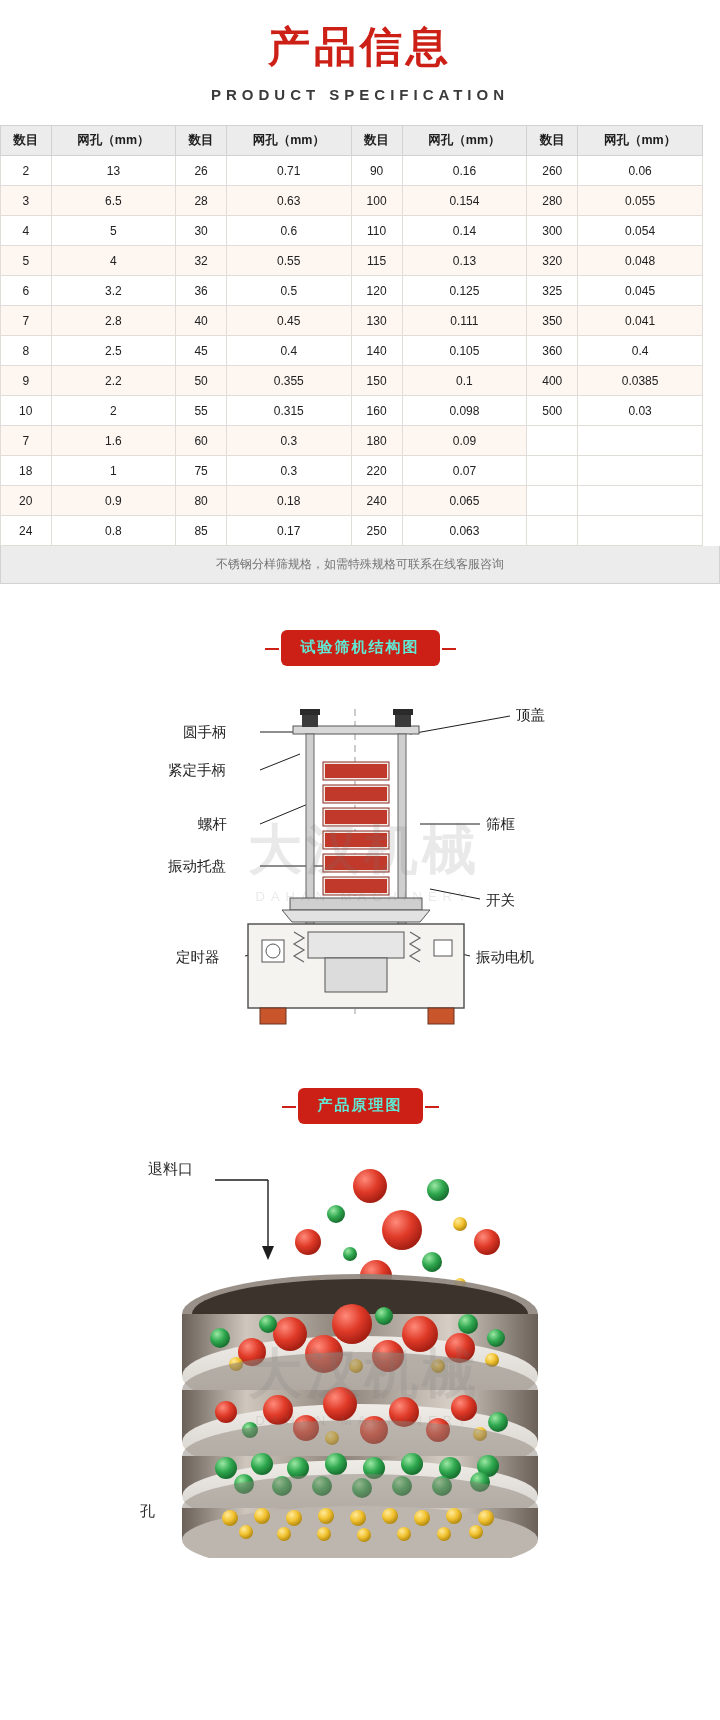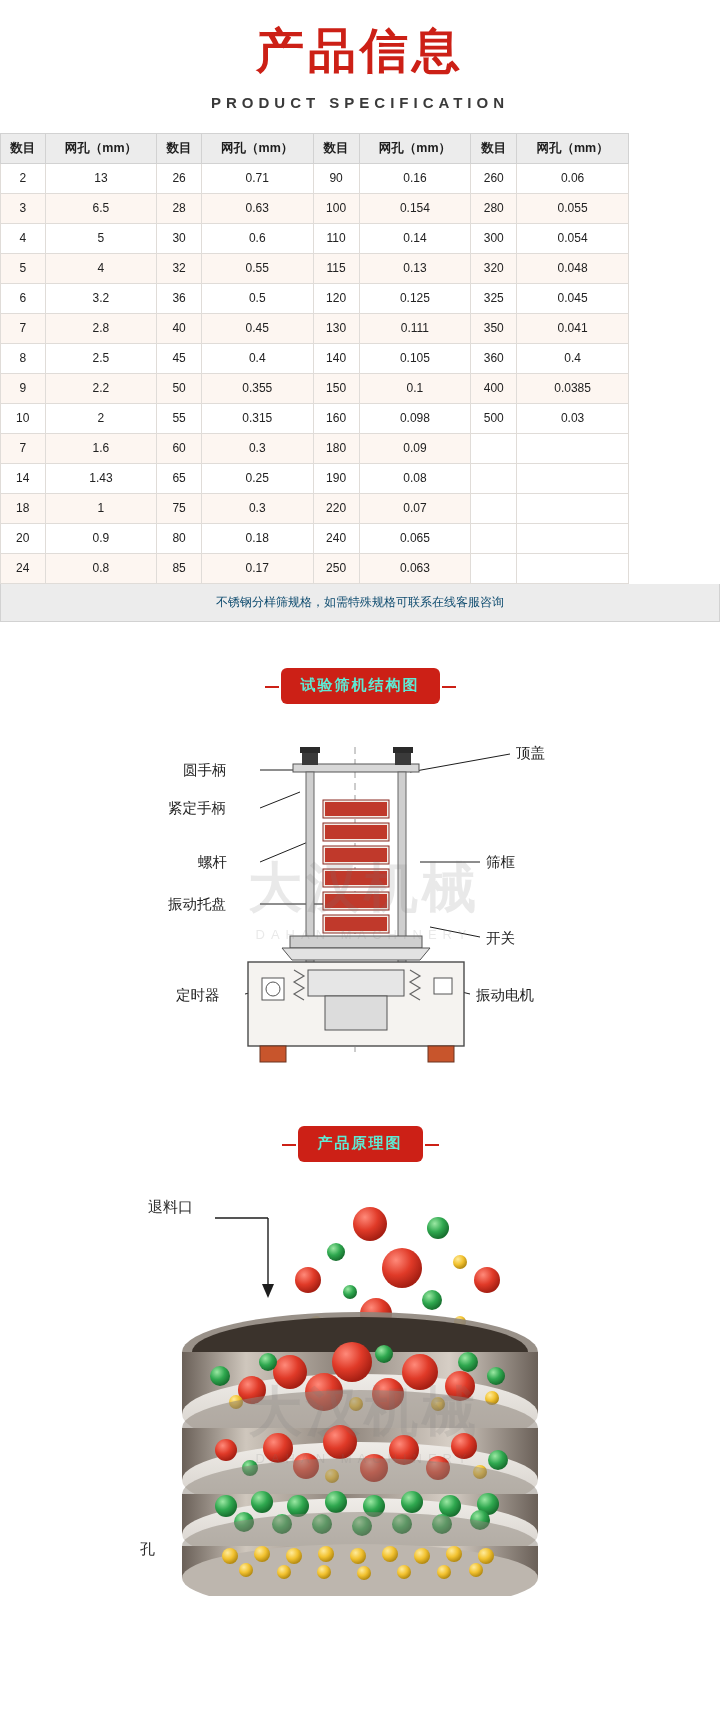--- a/index.html
+++ b/index.html
@@ -17,21 +17,21 @@
     background: #ffffff;
     overflow: hidden;
   }
 
   
   .header {
     padding-top: 22px;
     text-align: center;
   }
   .main-title {
-    font-size: 48px;
+    font-size: 42px;
     font-weight: bold;
     color: #cc2016;
     letter-spacing: 4px;
     line-height: 1.2;
     margin: 0;
   }
   .sub-title {
     font-size: 15px;
     font-weight: bold;
     color: #3a3a3a;
@@ -39,21 +39,21 @@
     margin-top: 14px;
   }
 
   
   .table-wrap {
     margin-top: 22px;
     padding: 0 0px;
     position: relative;
   }
   table.spec {
-    width: 629px;
+    width: 703px;
     border-collapse: collapse;
     font-size: 12px;
     color: #222;
     position: relative;
     z-index: 2;
   }
   table.spec th {
     background: #ececec;
     border: 1px solid #d2d2d2;
     font-weight: bold;
@@ -76,21 +76,21 @@
   .col-narrow { width: 52px; }
   .col-wide { width: 128px; }
 
   .table-note {
     width: 720px;
     background: #ececec;
     border: 1px solid #d2d2d2;
     border-top: none;
     text-align: center;
     font-size: 12px;
-    color: #0c4a6e;
+    color: #737373;
     padding: 10px 0;
     position: relative;
     z-index: 2;
   }
 
   
   .watermark {
     position: absolute;
     left: 0; right: 0;
     text-align: center;
@@ -287,30 +287,20 @@
             <td class="col-narrow">500</td>
             <td class="col-wide">0.03</td>
           </tr>
           <tr>
             <td class="col-narrow">7</td>
             <td class="col-wide">1.6</td>
             <td class="col-narrow">60</td>
             <td class="col-wide">0.3</td>
             <td class="col-narrow">180</td>
             <td class="col-wide">0.09</td>
-            <td class="col-narrow empty"></td>
-            <td class="col-wide empty"></td>
-          </tr>
-          <tr>
-            <td class="col-narrow">14</td>
-            <td class="col-wide">1.43</td>
-            <td class="col-narrow">65</td>
-            <td class="col-wide">0.25</td>
-            <td class="col-narrow">190</td>
-            <td class="col-wide">0.08</td>
             <td class="col-narrow empty"></td>
             <td class="col-wide empty"></td>
           </tr>
           <tr>
             <td class="col-narrow">18</td>
             <td class="col-wide">1</td>
             <td class="col-narrow">75</td>
             <td class="col-wide">0.3</td>
             <td class="col-narrow">220</td>
             <td class="col-wide">0.07</td>

